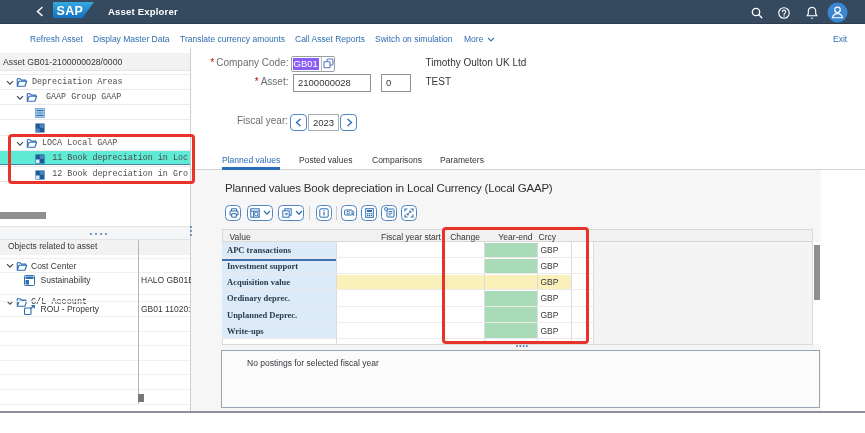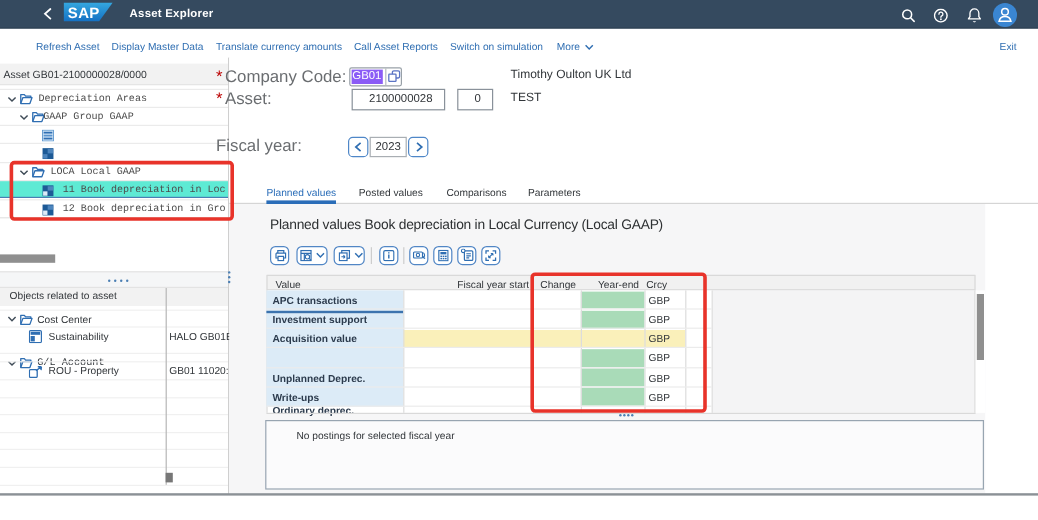--- a/index.html
+++ b/index.html
@@ -12,30 +12,30 @@
 #menubar { left:0; top:24px; width:865px; height:24px; background:#fff; }
 .mlink { top:33.5px; font-size:8.5px; line-height:10px; color:#2f6eb2; white-space:nowrap; }
 
 #lpanel { left:0; top:48px; width:191px; height:364px; background:#fff; border-right:1px solid #cfcfcf; overflow:hidden; }
 .phead { left:0; width:190px; background:#f2f2f2; font-size:8.5px; color:#32363a; }
 .trow { left:0; width:190px; height:15.3px; border-top:1px solid #ebebeb; font-family:"Liberation Mono", monospace; font-size:8.4px; color:#4c4c4c; white-space:nowrap; line-height:14px; }
 .brow { left:0; width:190px; border-top:1px solid #f0f0f0; font-size:8.5px; color:#32363a; white-space:nowrap; }
 
 #mwhite { left:191px; top:48px; width:674px; height:122px; background:#fff; }
 #mgray { left:191px; top:170px; width:630px; height:241px; background:#f6f6f7; }
-.flabel { font-size:14px; line-height:10px; color:#6a6d70; white-space:nowrap; }
+.flabel { font-size:10px; line-height:10px; color:#6a6d70; text-align:right; white-space:nowrap; }
 .req { color:#b00; margin-right:2px; }
-.inp { border:1px solid #89919a; background:#fff; font-size:9.5px; color:#32363a; line-height:15px; padding-left:4px;text-align:center; }
+.inp { border:1px solid #89919a; background:#fff; font-size:9.5px; color:#32363a; line-height:15px; padding-left:4px; }
 .fval { font-size:10px; line-height:10px; color:#32363a; white-space:nowrap; }
 .tab { top:155px; font-size:8.5px; line-height:10px; color:#32363a; white-space:nowrap; }
 
 .tbtn { top:204.5px; height:16.5px; background:#fff; border:1px solid #5186c5; border-radius:4.5px; }
 
 .th { font-size:8.5px; line-height:10px; color:#32363a; top:231.5px; white-space:nowrap; }
-.rowlab { font-size:8.5px; line-height:10px; font-weight:bold; color:#2c3b4d; white-space:nowrap; }
+.rowlab { font-size:8.5px; line-height:10px; font-weight:bold; color:#2c3b4d; white-space:nowrap;font-family:Liberation Serif, serif; }
 .gbp { font-size:8.5px; line-height:10px; color:#32363a; }
 .redbox { border:3px solid #e8332a; border-radius:4px; z-index:50; }
 </style>
 </head>
 <body>
 
 <div class="abs" id="shell"></div>
 <svg class="abs" style="left:34.5px;top:6px" width="9" height="11" viewBox="0 0 9 11">
     <path d="M7 1.5 L2.5 5.5 L7 9.5" stroke="#fff" stroke-width="1.5" fill="none" stroke-linecap="round"></path>
   </svg>
@@ -94,21 +94,21 @@
   <span class="abs" style="left:32px">Depreciation Areas</span>
 </div>
 <div class="abs trow" style="top:88.8px">
   <svg class="abs" style="left:15.5px;top:5.5px" width="8" height="6" viewBox="0 0 8 6">
       <path d="M1 1.2 L4 4.2 L7 1.2" stroke="#3f4b57" stroke-width="1.2" fill="none"></path>
     </svg>
   <svg class="abs" style="left:26px;top:2px" width="12" height="11" viewBox="0 0 12 11">
       <path d="M1.3 9.3 V1.8 h3 l1 1.3 h4.4 v2" stroke="#2f6eb2" stroke-width="1.1" fill="none" stroke-linejoin="round"></path>
       <path d="M1.3 9.3 L3.1 4.3 h7.6 L8.9 9.3 Z" stroke="#2f6eb2" stroke-width="1.1" fill="#fff" stroke-linejoin="round"></path>
     </svg>
-  <span class="abs" style="left:36px">GAAP Group GAAP</span>
+  <span class="abs" style="left:46px">GAAP Group GAAP</span>
 </div>
 <div class="abs trow" style="top:104.1px">
   <svg class="abs" style="left:35px;top:2.5px" width="10" height="10" viewBox="0 0 11 11">
       <rect x="0.5" y="0.5" width="10" height="10" fill="#cfe3f5" stroke="#5b94cc" stroke-width="0.8"></rect>
       <rect x="1.5" y="2" width="8" height="1.6" fill="#2f6eb2"></rect>
       <rect x="1.5" y="4.7" width="8" height="1.6" fill="#5b94cc"></rect>
       <rect x="1.5" y="7.4" width="8" height="1.6" fill="#2f6eb2"></rect>
     </svg>
 </div>
 <div class="abs trow" style="top:119.4px">
@@ -316,21 +316,21 @@
 
 <div class="abs" style="left:484px;top:242.8px;width:52.5px;height:14.7px;background:#a9dbb8;"></div>
 <div class="abs" style="left:484px;top:258.9px;width:52.5px;height:14.7px;background:#a9dbb8;"></div>
 <div class="abs" style="left:484px;top:291.1px;width:52.5px;height:14.7px;background:#a9dbb8;"></div>
 <div class="abs" style="left:484px;top:307.2px;width:52.5px;height:14.7px;background:#a9dbb8;"></div>
 <div class="abs" style="left:484px;top:323.3px;width:52.5px;height:14.7px;background:#a9dbb8;"></div>
 
 <div class="abs rowlab" style="left:227px;top:245.1px;">APC transactions</div>
 <div class="abs rowlab" style="left:227px;top:261.2px;">Investment support</div>
 <div class="abs rowlab" style="left:227px;top:277.3px;">Acquisition value</div>
-<div class="abs rowlab" style="left:227px;top:293.4px;margin-top:44px;">Ordinary deprec.</div>
+<div class="abs rowlab" style="left:227px;top:293.4px;">Ordinary deprec.</div>
 <div class="abs rowlab" style="left:227px;top:309.5px;">Unplanned Deprec.</div>
 <div class="abs rowlab" style="left:227px;top:325.6px;">Write-ups</div>
 
 <div class="abs" style="left:222px;top:258.9px;width:114px;height:2px;background:#3c73ae;"></div>
 
 <div class="abs gbp" style="left:540.5px;top:245.1px;">GBP</div>
 <div class="abs gbp" style="left:540.5px;top:261.2px;">GBP</div>
 <div class="abs gbp" style="left:540.5px;top:277.3px;">GBP</div>
 <div class="abs gbp" style="left:540.5px;top:293.4px;">GBP</div>
 <div class="abs gbp" style="left:540.5px;top:309.5px;">GBP</div>

